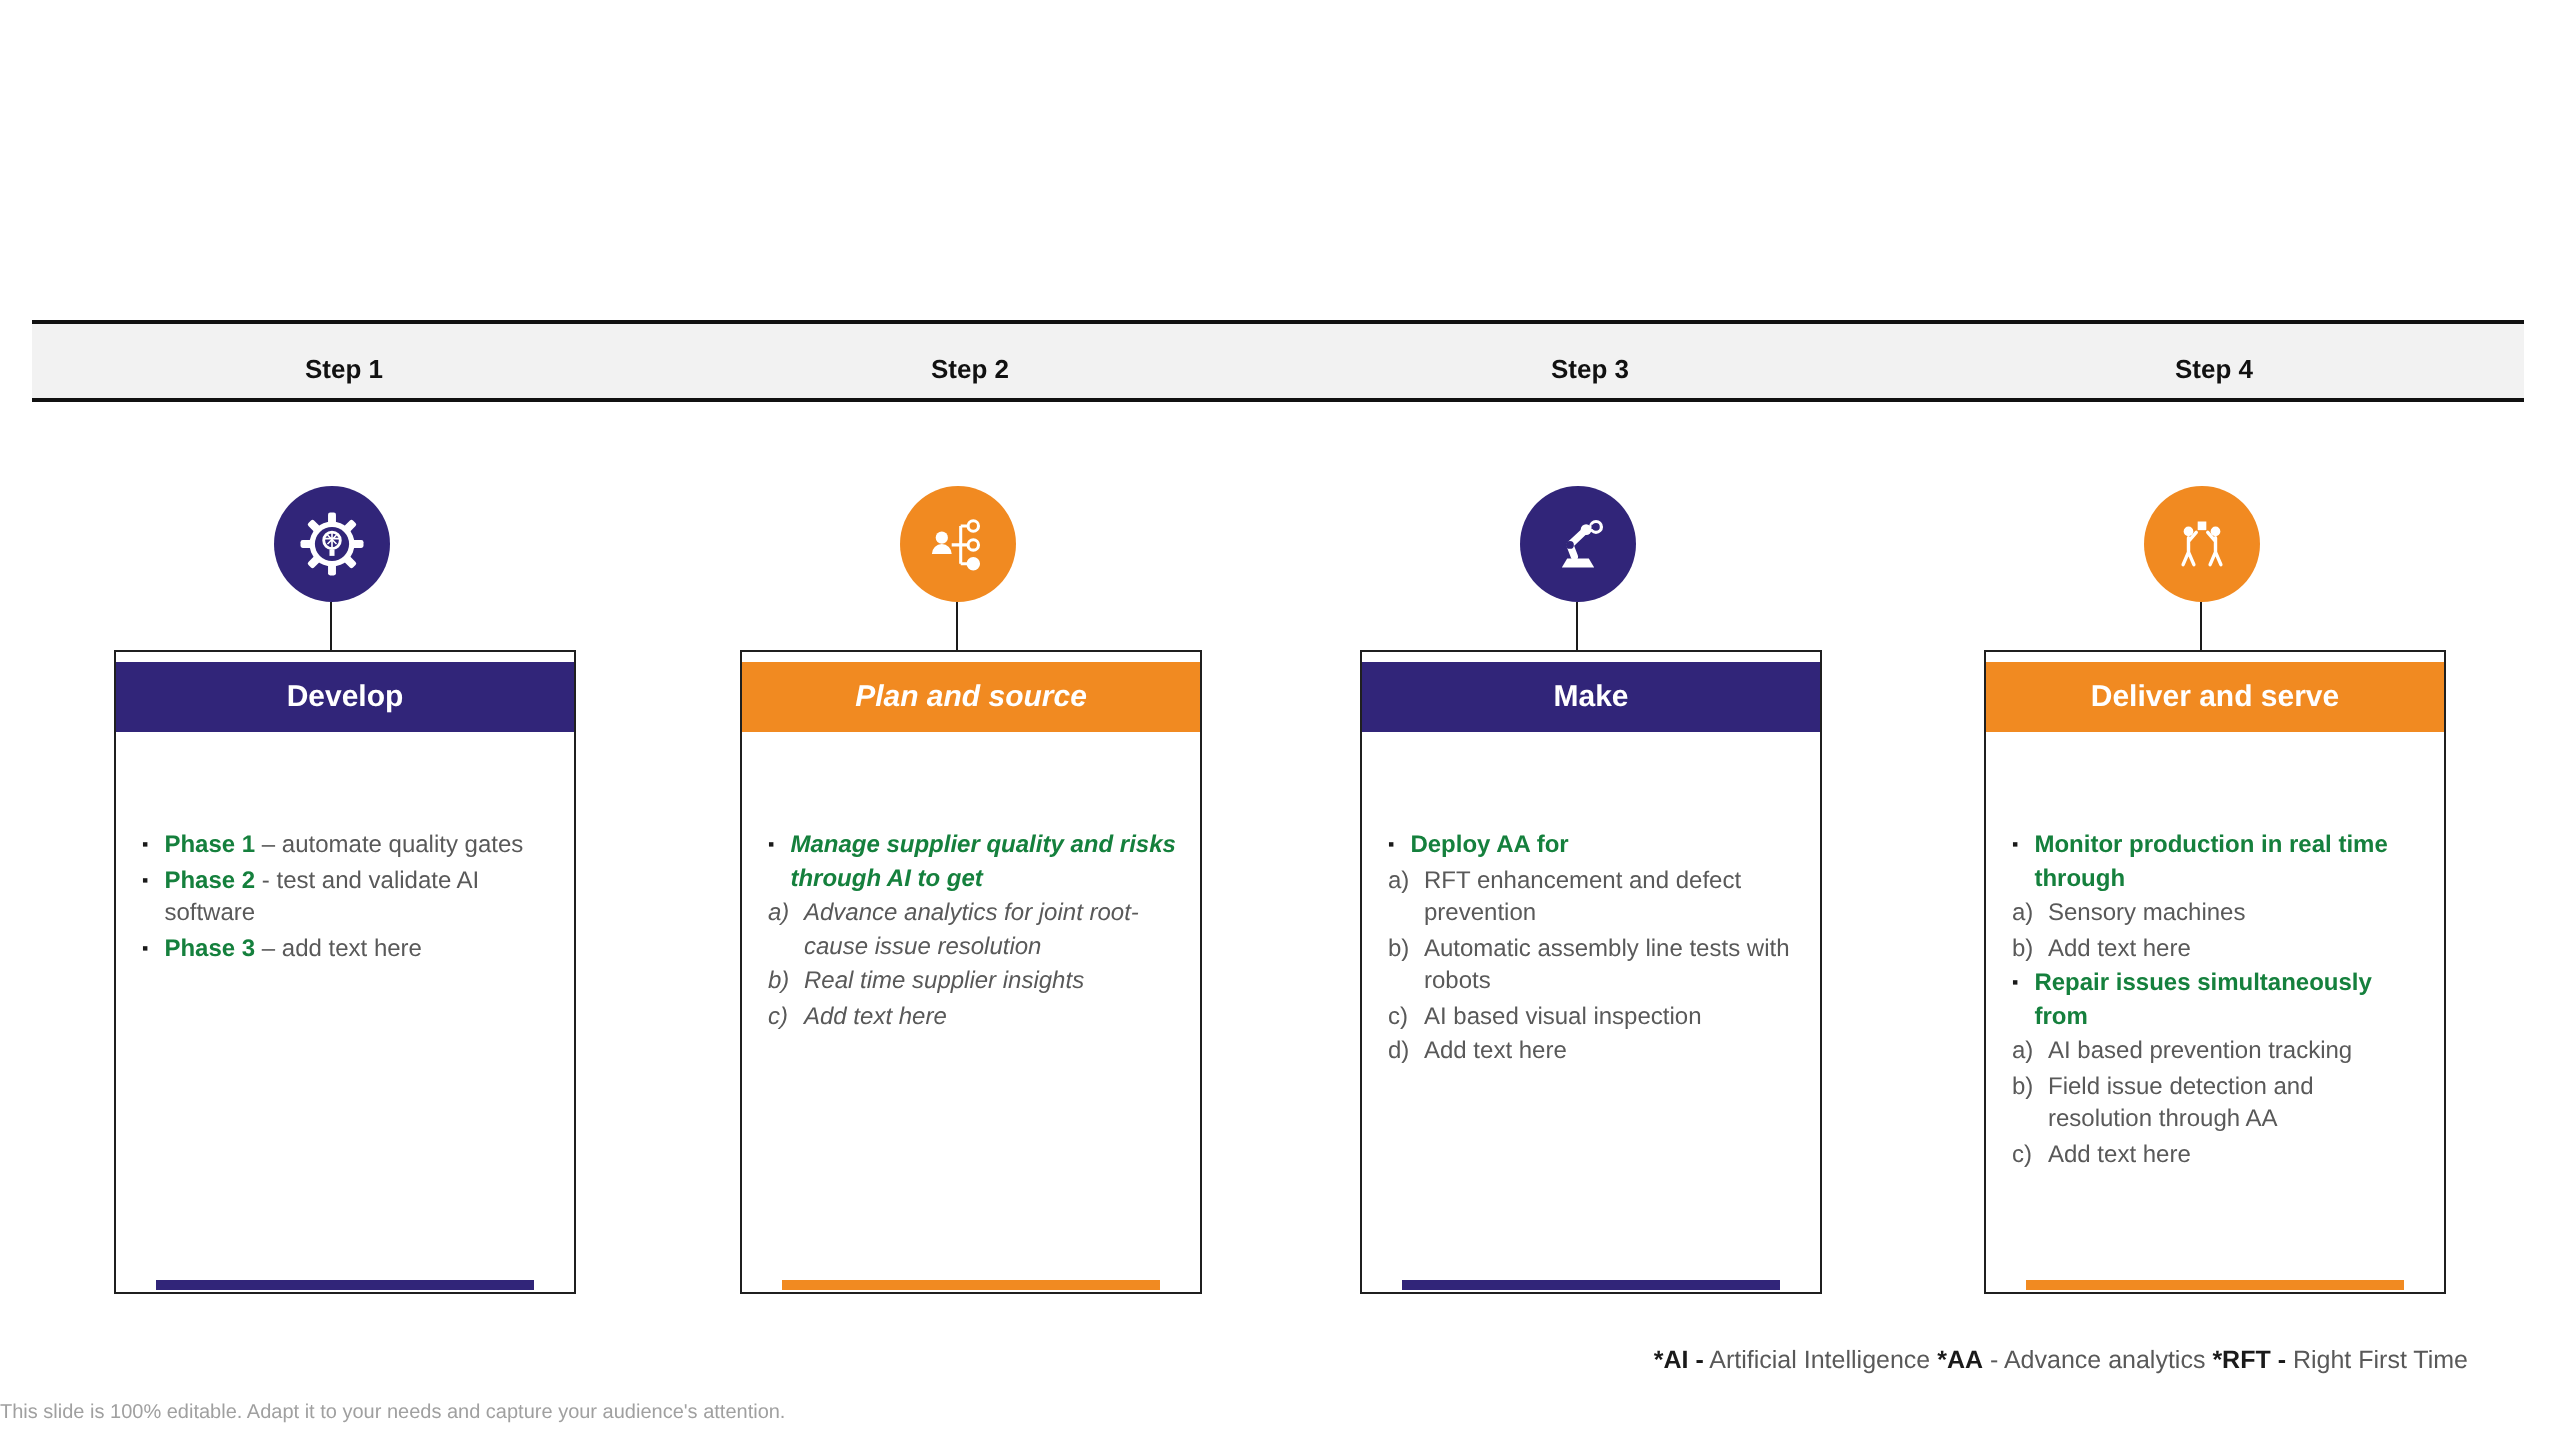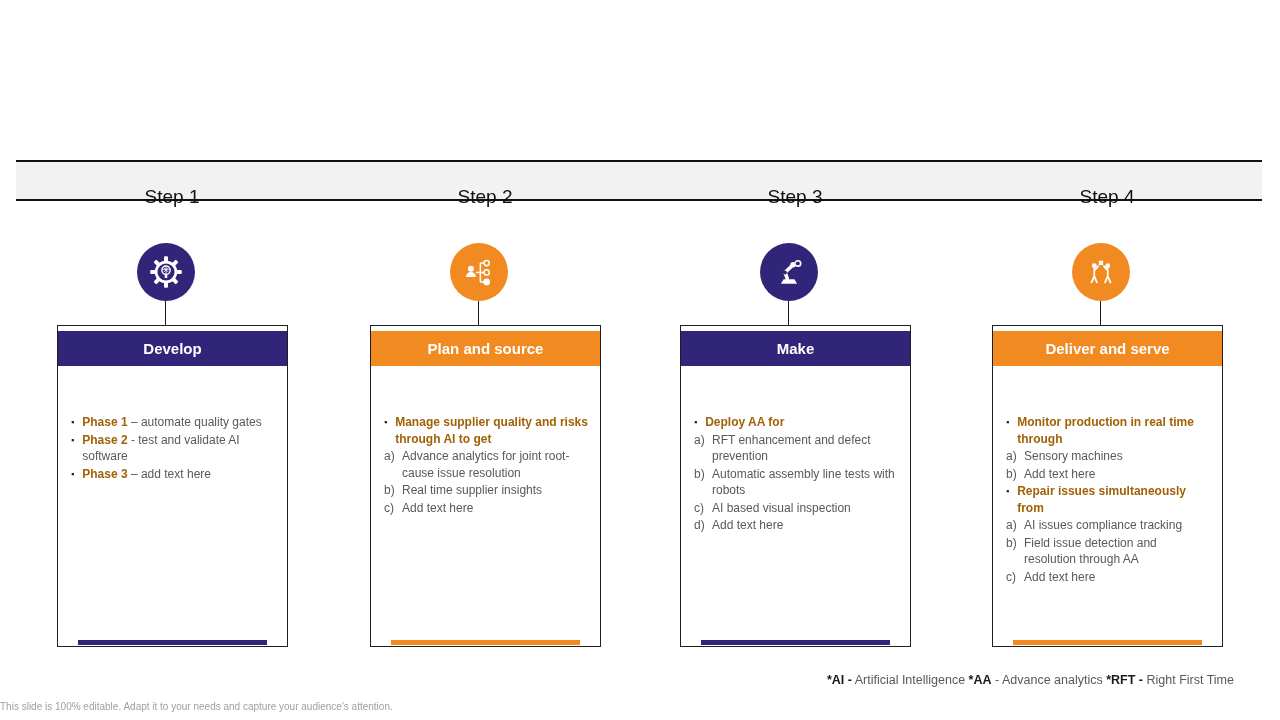--- a/index.html
+++ b/index.html
@@ -12,42 +12,42 @@
     color:#3b3b3b;letter-spacing:0.4px;
   }
   .subtitle{
     position:absolute;left:32px;top:83px;font-size:10.5px;color:#9b9b9b;letter-spacing:0.1px;
   }
   .stepbar{
     position:absolute;left:16px;top:160px;width:1246px;height:37px;
     background:#f2f2f2;border-top:2px solid #111;border-bottom:2px solid #111;
   }
   .steplabel{
-    position:absolute;top:16px;height:37px;line-height:37px;transform:translateX(-50%);
-    font-size:19px;font-weight:normal;color:#111;
+    position:absolute;top:4px;height:37px;line-height:37px;transform:translateX(-50%);
+    font-size:13px;font-weight:bold;color:#111;
   }
   .col{position:absolute;top:243px;width:217px;}
   .icon-circle{
     width:58px;height:58px;border-radius:50%;margin:0 auto;
     display:flex;align-items:center;justify-content:center;
   }
   .connector{width:1px;height:24px;background:#1a1a1a;margin:0 auto;}
   .card{
     position:relative;width:229px;height:320px;background:#fff;border:1px solid #1f1f1f;
     box-sizing:content-box;
   }
   .card-header{
     margin-top:5px;height:35px;line-height:35px;text-align:center;
     color:#ffffff;font-size:15px;font-weight:bold;
   }
   .card-body{padding:48px 11px 0 13px;font-size:12px;line-height:16.5px;}
   .row{display:flex;margin-bottom:1px;}
   .row .marker{color:#1a1a1a;font-size:9px;line-height:16.5px;margin-right:8px;flex:0 0 auto;}
   .row .lbl{color:#595959;flex:0 0 18px;}
-  .row .boldtxt{color:#a16207;font-weight:bold;}
+  .row .boldtxt{color:#15803d;font-weight:bold;}
   .row .graytxt{color:#595959;font-weight:normal;}
   .accent-bar{position:absolute;bottom:1px;left:20px;right:20px;height:5px;}
   .footnote{
     position:absolute;top:673px;right:46px;font-size:12.5px;color:#595959;
   }
   .footnote b{color:#1a1a1a;}
   .editable-note{
     position:absolute;top:701px;left:0;width:1280px;text-align:left;
     font-size:10px;color:#a0a0a0;
   }
@@ -99,21 +99,21 @@
               <span><span class="boldtxt">Phase 2</span><span class="graytxt"> - test and validate AI software</span></span>
             </div>
             <div class="row">
               <span class="marker">▪</span>
               <span><span class="boldtxt">Phase 3</span><span class="graytxt"> – add text here</span></span>
             </div>
           </div>
           <div class="accent-bar" style="background: rgb(49, 37, 121);"></div>
         </div>
       </div>
-      <div class="col" style="left: 370px;">
+      <div class="col" style="left: 370px; font-style: italic;">
         <div class="icon-circle" style="background: rgb(241, 138, 33);">
           <svg width="36" height="36" viewBox="0 0 40 40" fill="none" stroke="#fff" stroke-width="1.7">
       <circle cx="11" cy="16.5" r="3.4" fill="#fff" stroke="none"></circle>
       <path d="M5.5,25.5 a5.5,5.5 0 0 1 11,0 z" fill="#fff" stroke="none"></path>
       <path d="M16.5,20.5 h5 M21.5,10 v21 M21.5,10 h4 M21.5,20.5 h4 M21.5,31 h4"></path>
       <circle cx="28.5" cy="10" r="2.9"></circle>
       <circle cx="28.5" cy="20.5" r="2.9"></circle>
       <circle cx="28.5" cy="31" r="2.9" fill="#fff"></circle>
     </svg>
         </div>
@@ -205,21 +205,21 @@
             <div class="row">
               <span class="lbl">b)</span>
               <span class="graytxt">Add text here</span>
             </div>
             <div class="row">
               <span class="marker">▪</span>
               <span><span class="boldtxt">Repair issues simultaneously from</span></span>
             </div>
             <div class="row">
               <span class="lbl">a)</span>
-              <span class="graytxt">AI issues compliance tracking</span>
+              <span class="graytxt">AI based prevention tracking</span>
             </div>
             <div class="row">
               <span class="lbl">b)</span>
               <span class="graytxt">Field issue detection and resolution through AA</span>
             </div>
             <div class="row">
               <span class="lbl">c)</span>
               <span class="graytxt">Add text here</span>
             </div>
           </div>

